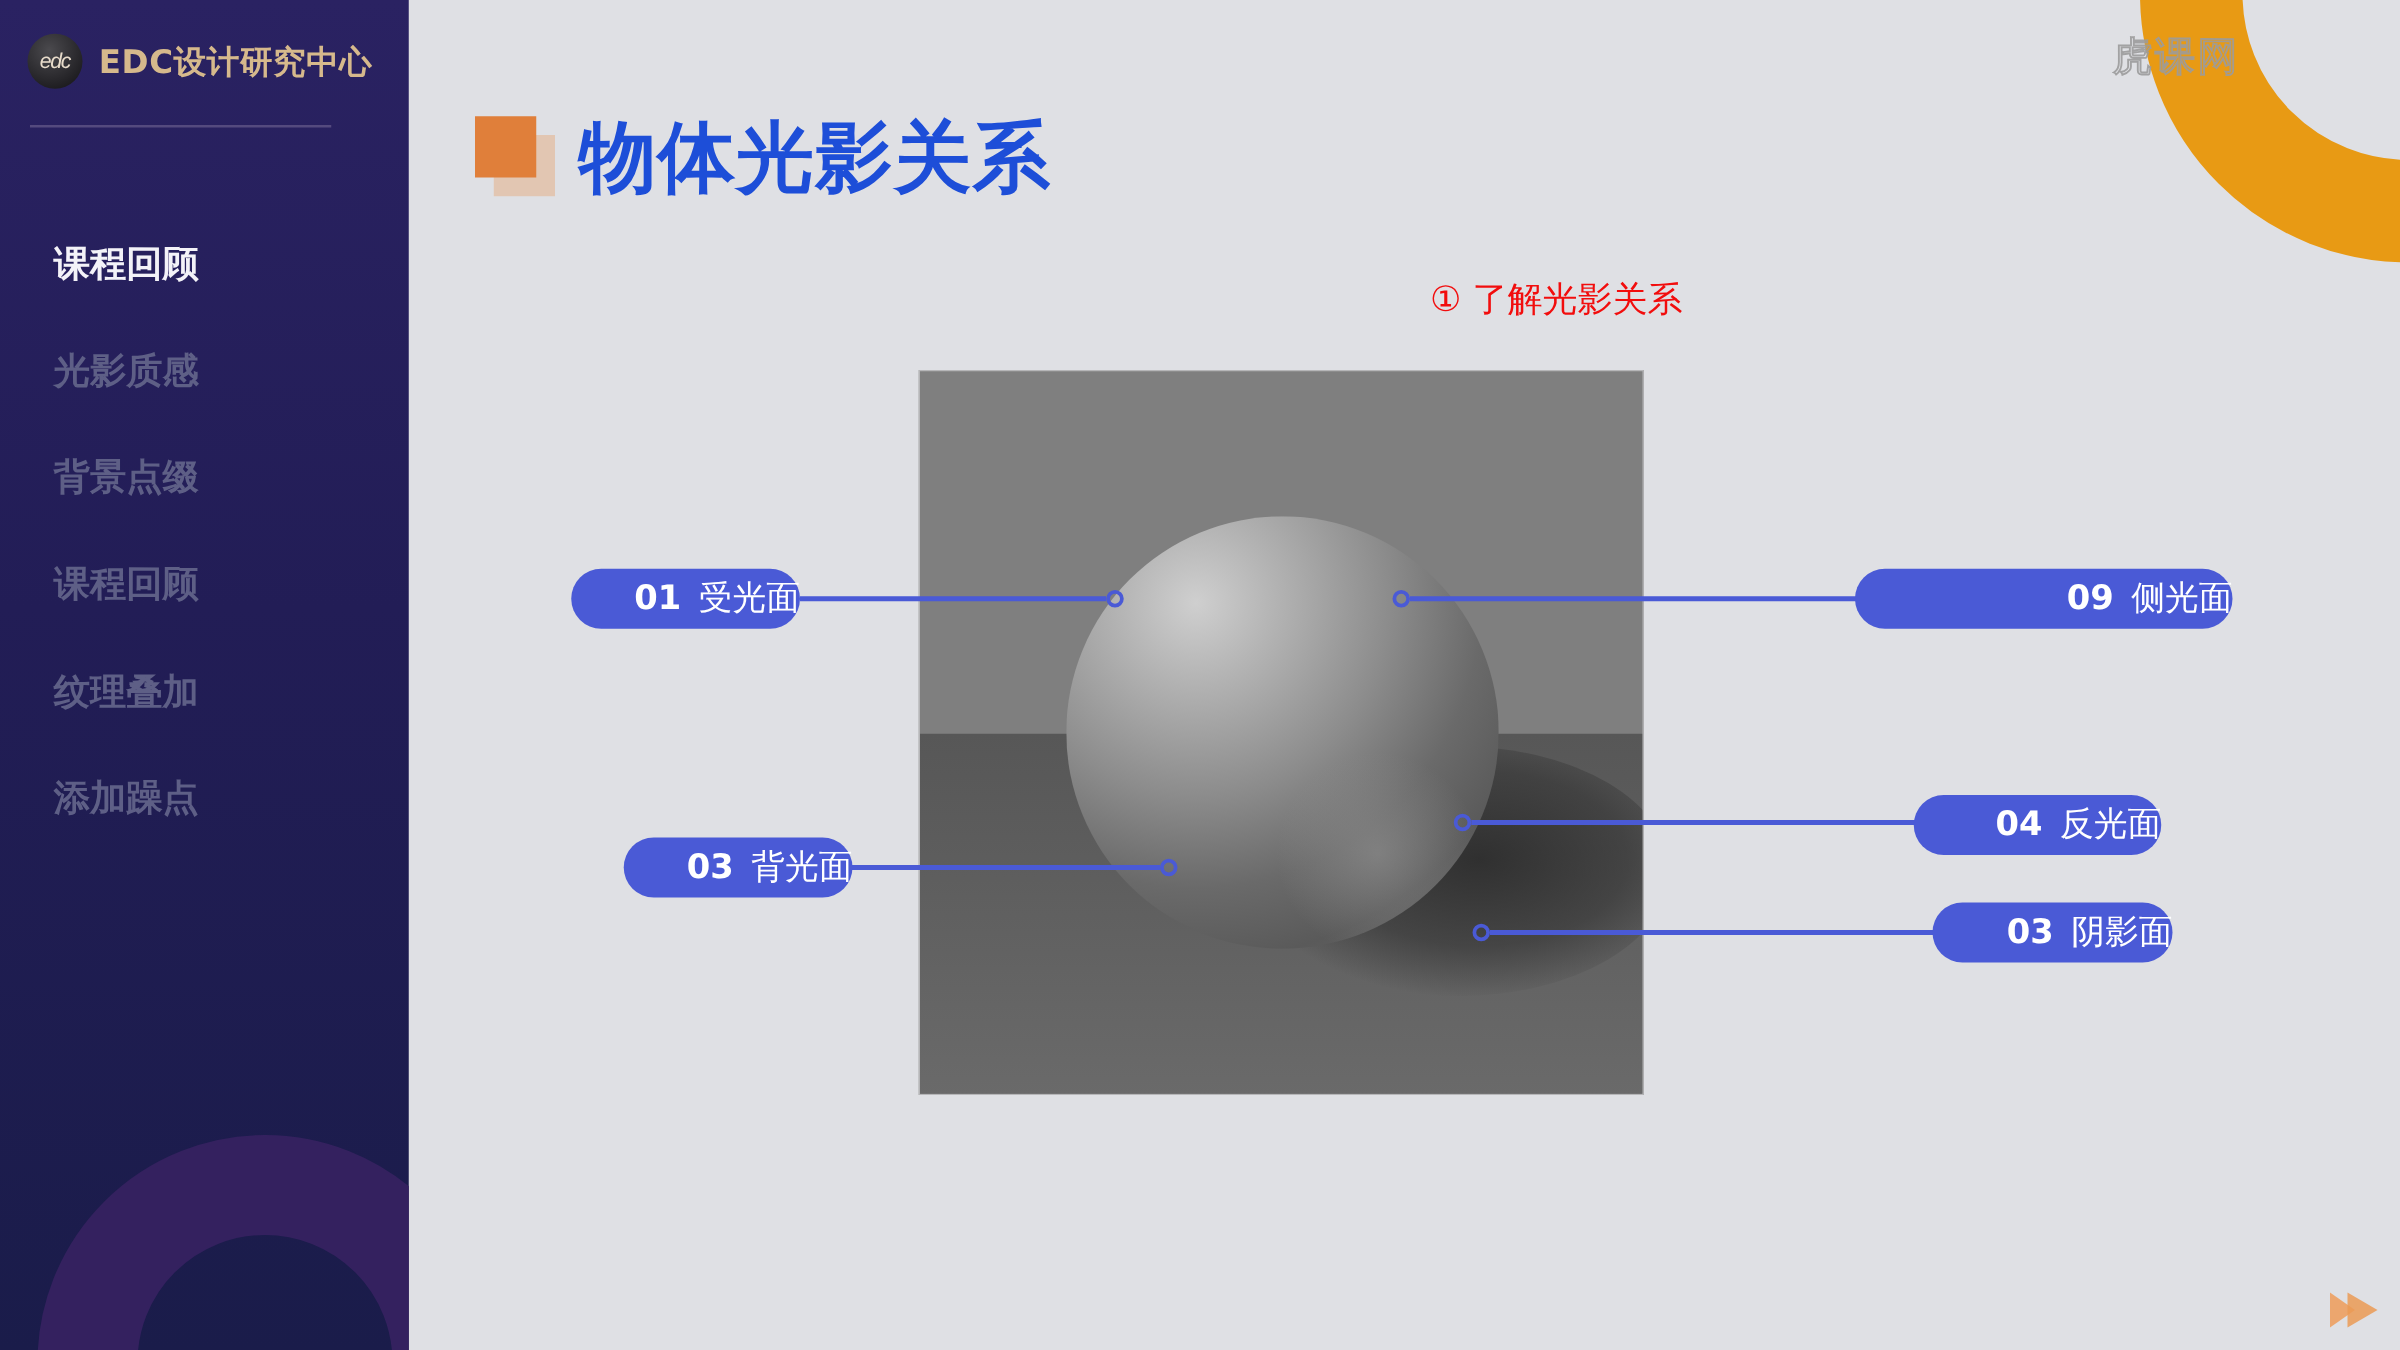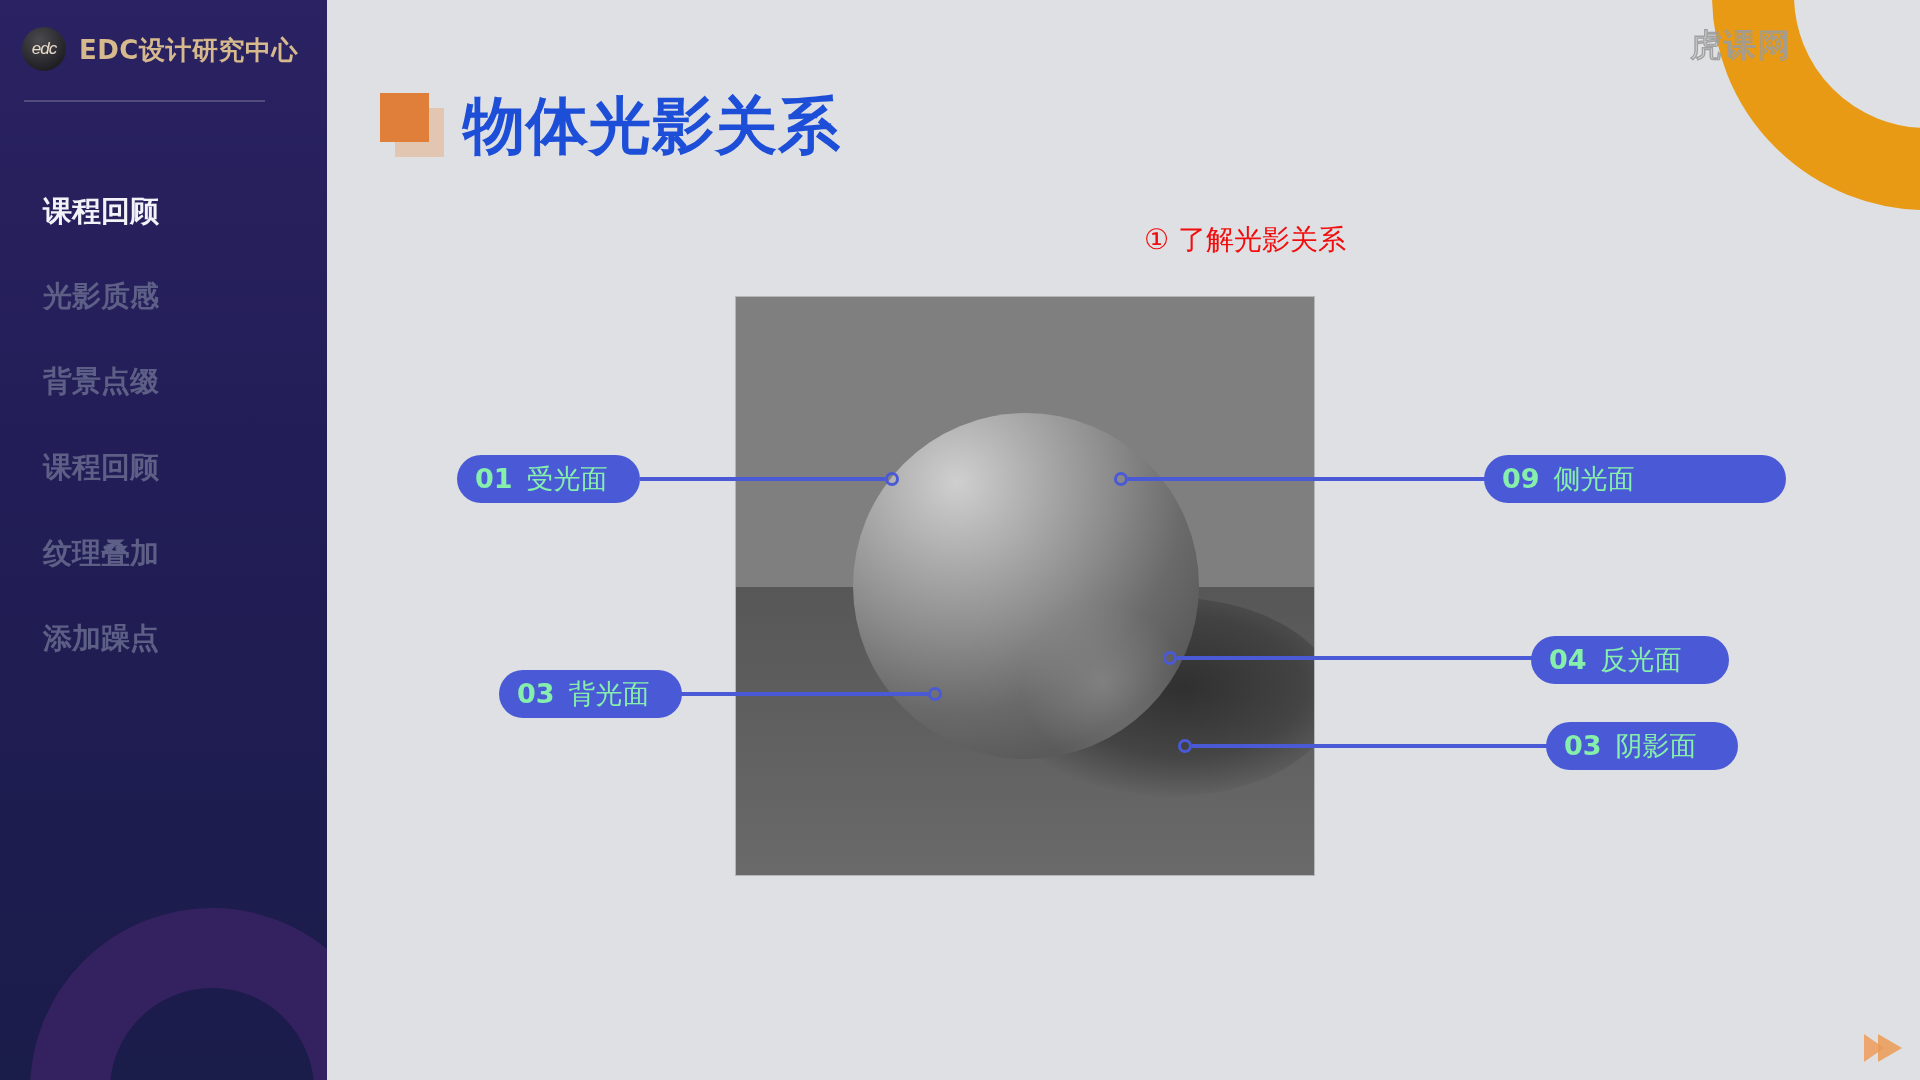--- a/index.html
+++ b/index.html
@@ -86,22 +86,22 @@
   }
 
   
   .leader { position:absolute; height:4px; background:#4a5ad6; }
   .dot {
     position:absolute; width:14px; height:14px; border-radius:50%; box-sizing:border-box;
     border:3px solid #4a5ad6; background:transparent;
   }
   .pill {
     position:absolute; height:48px; border-radius:24px; background:#4a5ad6;
-    color:#86efac; font-size:27px; font-weight:bold; line-height:48px;
-    padding-left:18px; box-sizing:border-box; white-space:nowrap; cursor:pointer;
+    color:#ffffff; font-size:27px; font-weight:bold; line-height:48px;
+    padding-left:18px; box-sizing:border-box; white-space:nowrap; cursor:pointer;text-align:right;
   }
   .pill .num { margin-right:14px; }
   .pill .txt { font-weight:normal; }
 </style>
 </head>
 <body>
 
 <div class="sidebar">
   <div class="ring"></div>
   <div class="logo">edc</div>

